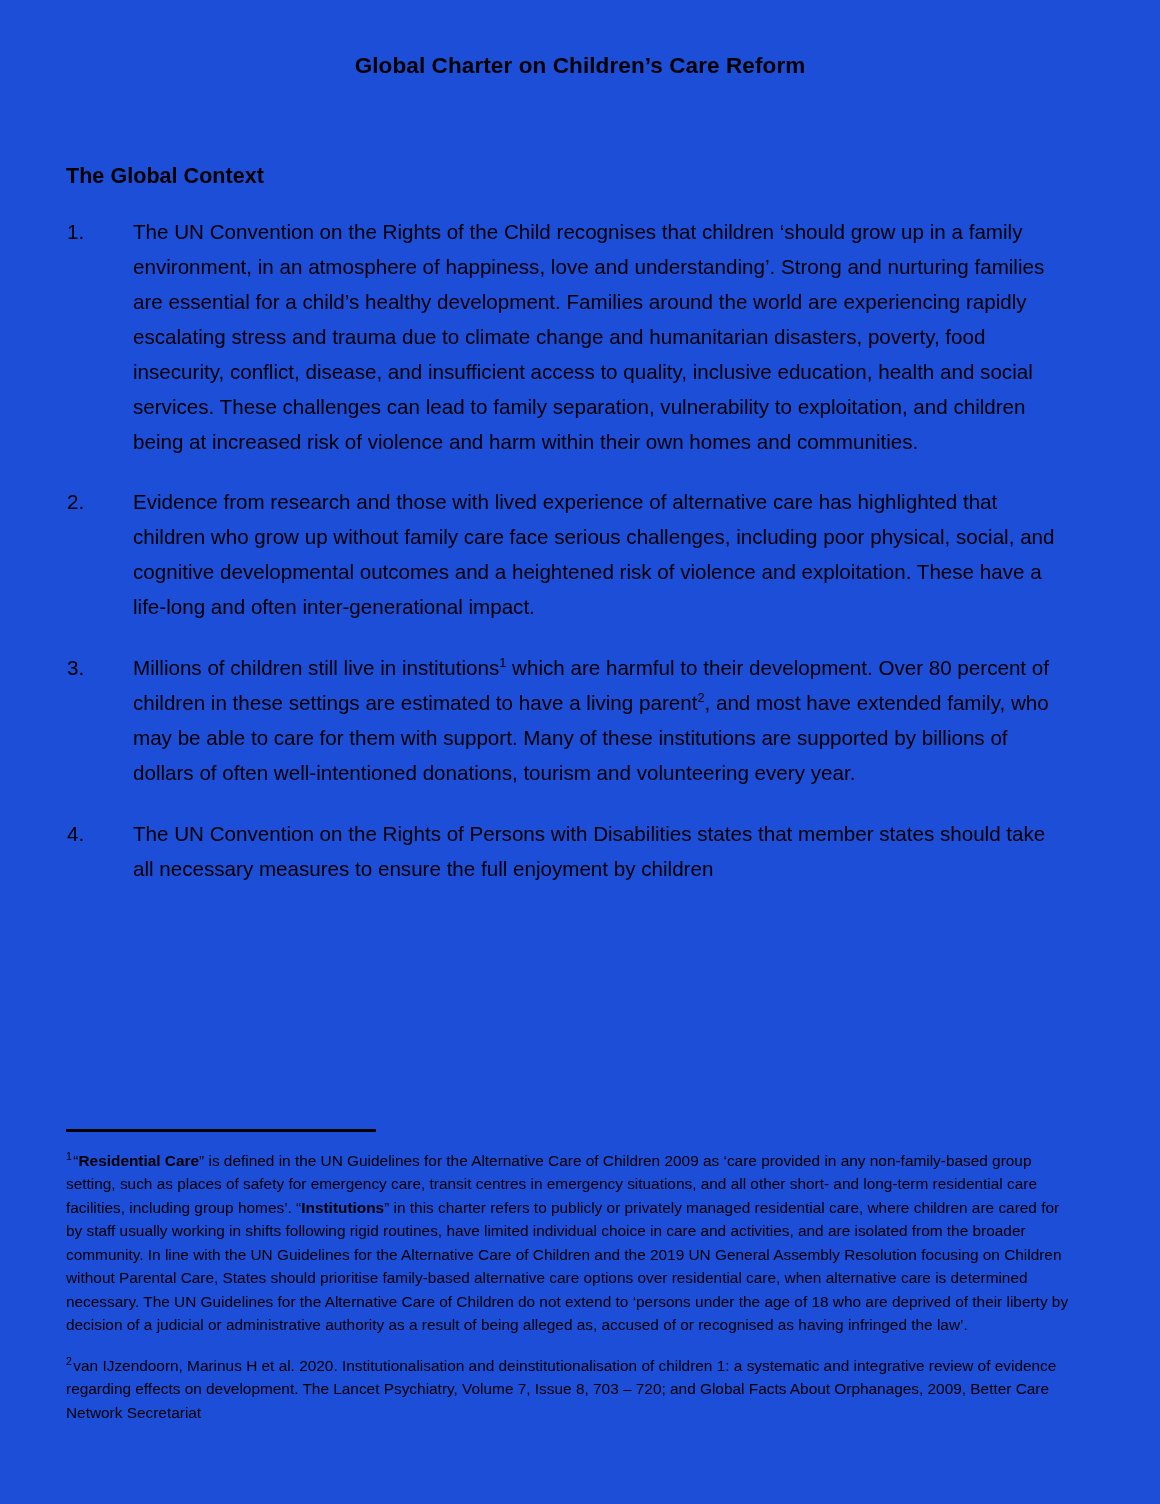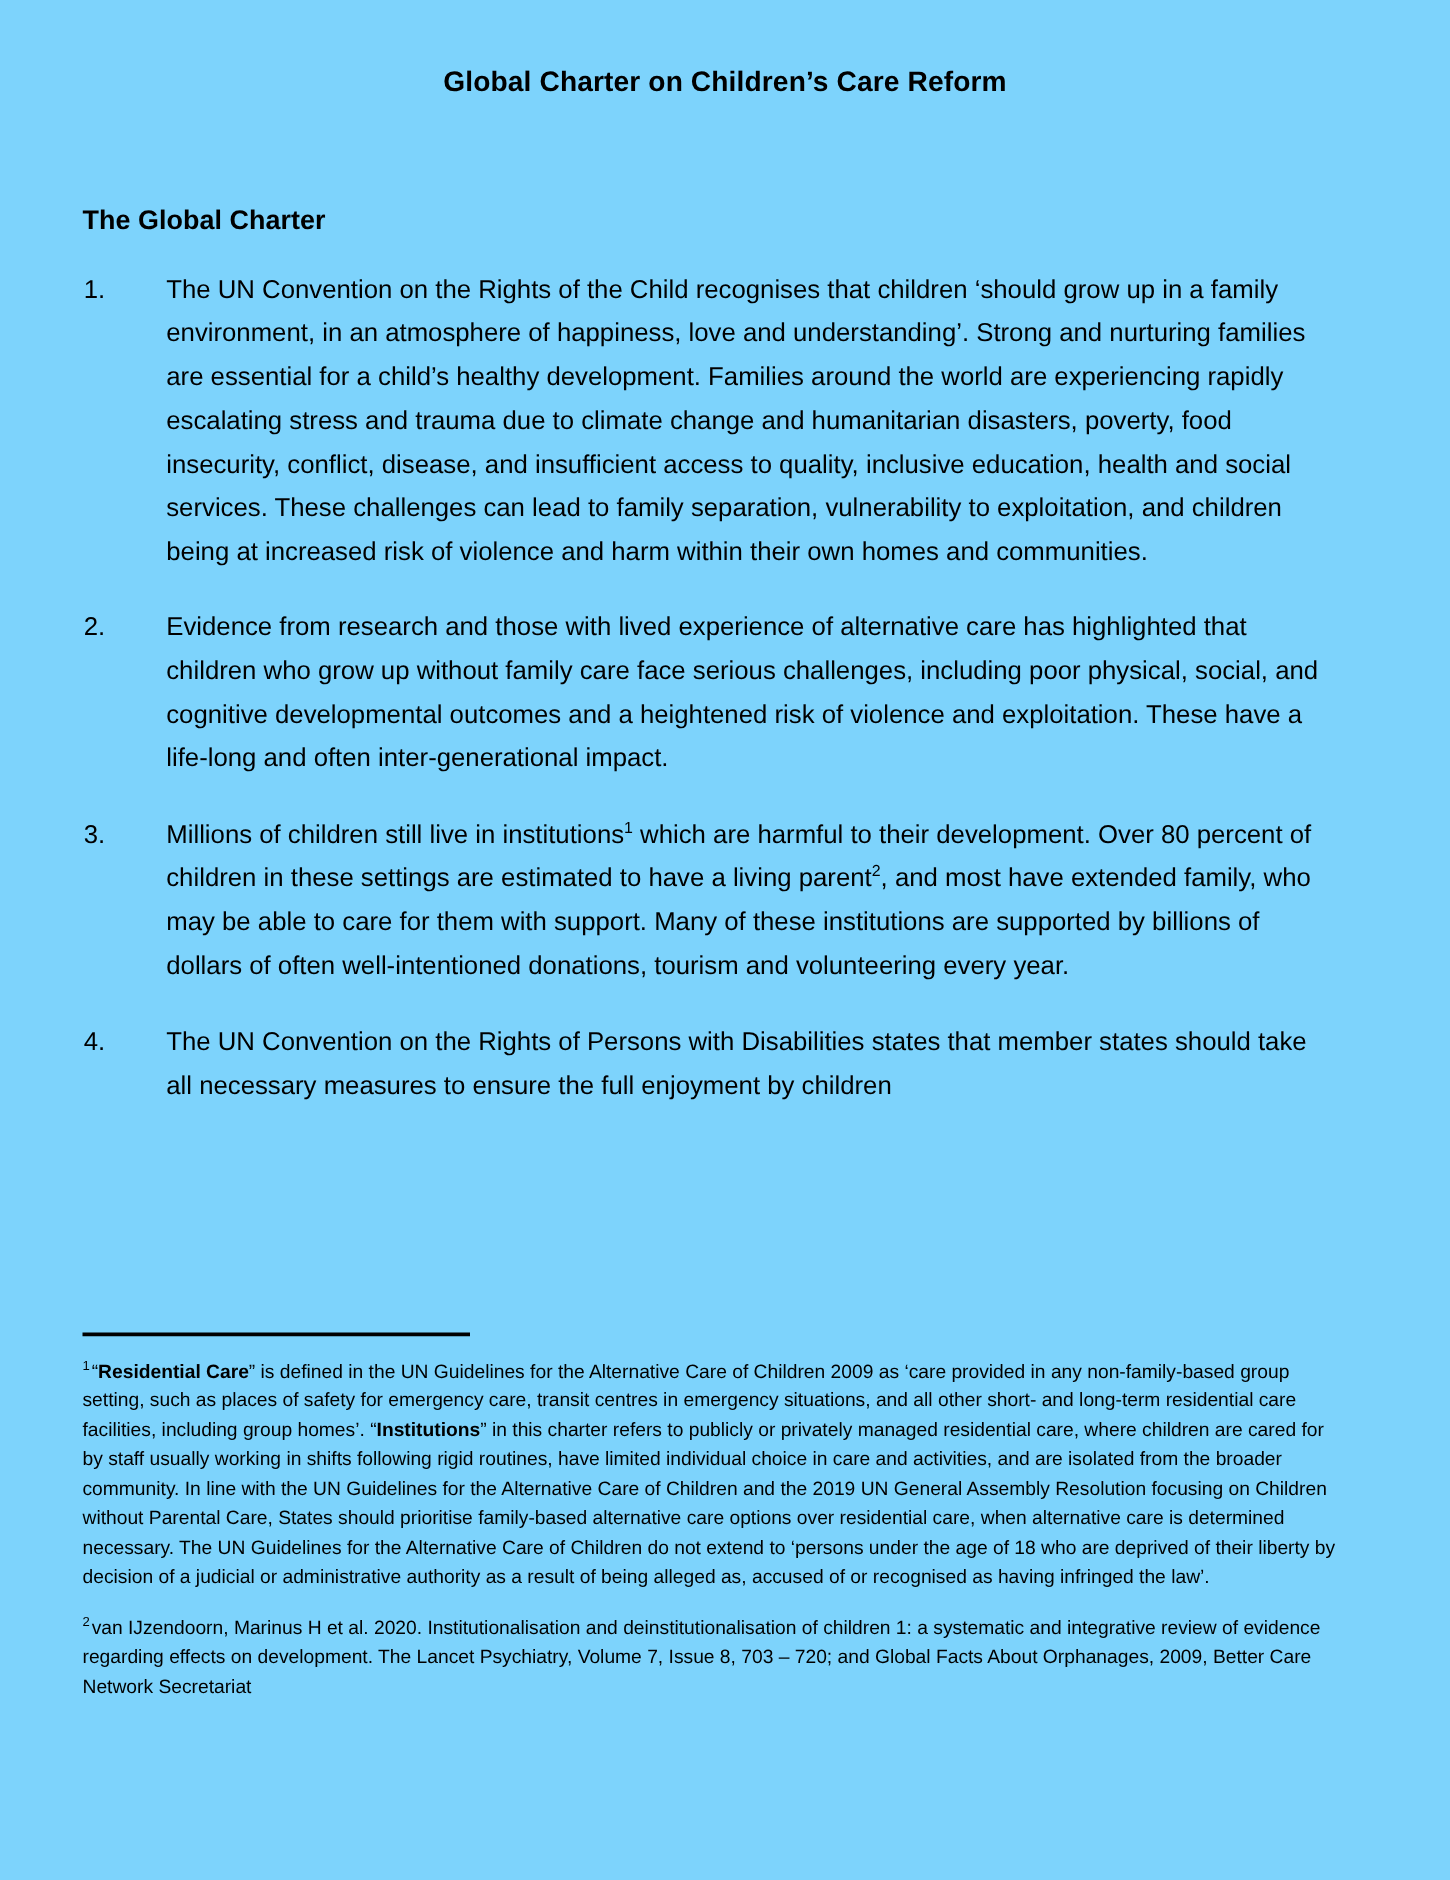--- a/index.html
+++ b/index.html
@@ -16,21 +16,21 @@
     -webkit-font-smoothing: antialiased;
   }
 
   .page {
     position: relative;
     width: 1160px;
     height: 1504px;
     box-sizing: border-box;
     padding: 0;
     overflow: hidden;
-    background: #7dd3fc;
+    background: #1d4ed8;
   }
 
   
   .doc-title {
     text-align: center;
     font-size: 22.5px;
     font-weight: bold;
     letter-spacing: 0.1px;
     margin: 0;
     padding-top: 52px;
@@ -92,21 +92,21 @@
     font-size: 0.62em;
     vertical-align: super;
     line-height: 0;
   }
 
   
   .footnote-area {
     position: absolute;
     left: 66px;
     right: 88px;
-    top: 1066px;
+    top: 1129px;
   }
 
   .footnote-rule {
     width: 310px;
     height: 0;
     border: 0;
     border-top: 3px solid #000000;
     margin: 0 0 17px 0;
   }
 
@@ -133,21 +133,21 @@
 </style>
 </head>
 <body>
 
 <div class="page">
 
   <h1 class="doc-title">Global Charter on Children’s Care Reform</h1>
 
   <div class="body-region">
 
-    <h2 class="section-heading">The Global Charter</h2>
+    <h2 class="section-heading">The Global Context</h2>
 
     <ol class="numbered-list">
 
       <li>
         <span class="li-marker">1.</span>
         <span class="para-text">The UN Convention on the Rights of the Child recognises that children ‘should grow up in a family environment, in an atmosphere of happiness, love and understanding’. Strong and nurturing families are essential for a child’s healthy development. Families around the world are experiencing rapidly escalating stress and trauma due to climate change and humanitarian disasters, poverty, food insecurity, conflict, disease, and insufficient access to quality, inclusive education, health and social services. These challenges can lead to family separation, vulnerability to exploitation, and children being at increased risk of violence and harm within their own homes and communities.</span>
       </li>
 
       <li>
         <span class="li-marker">2.</span>

